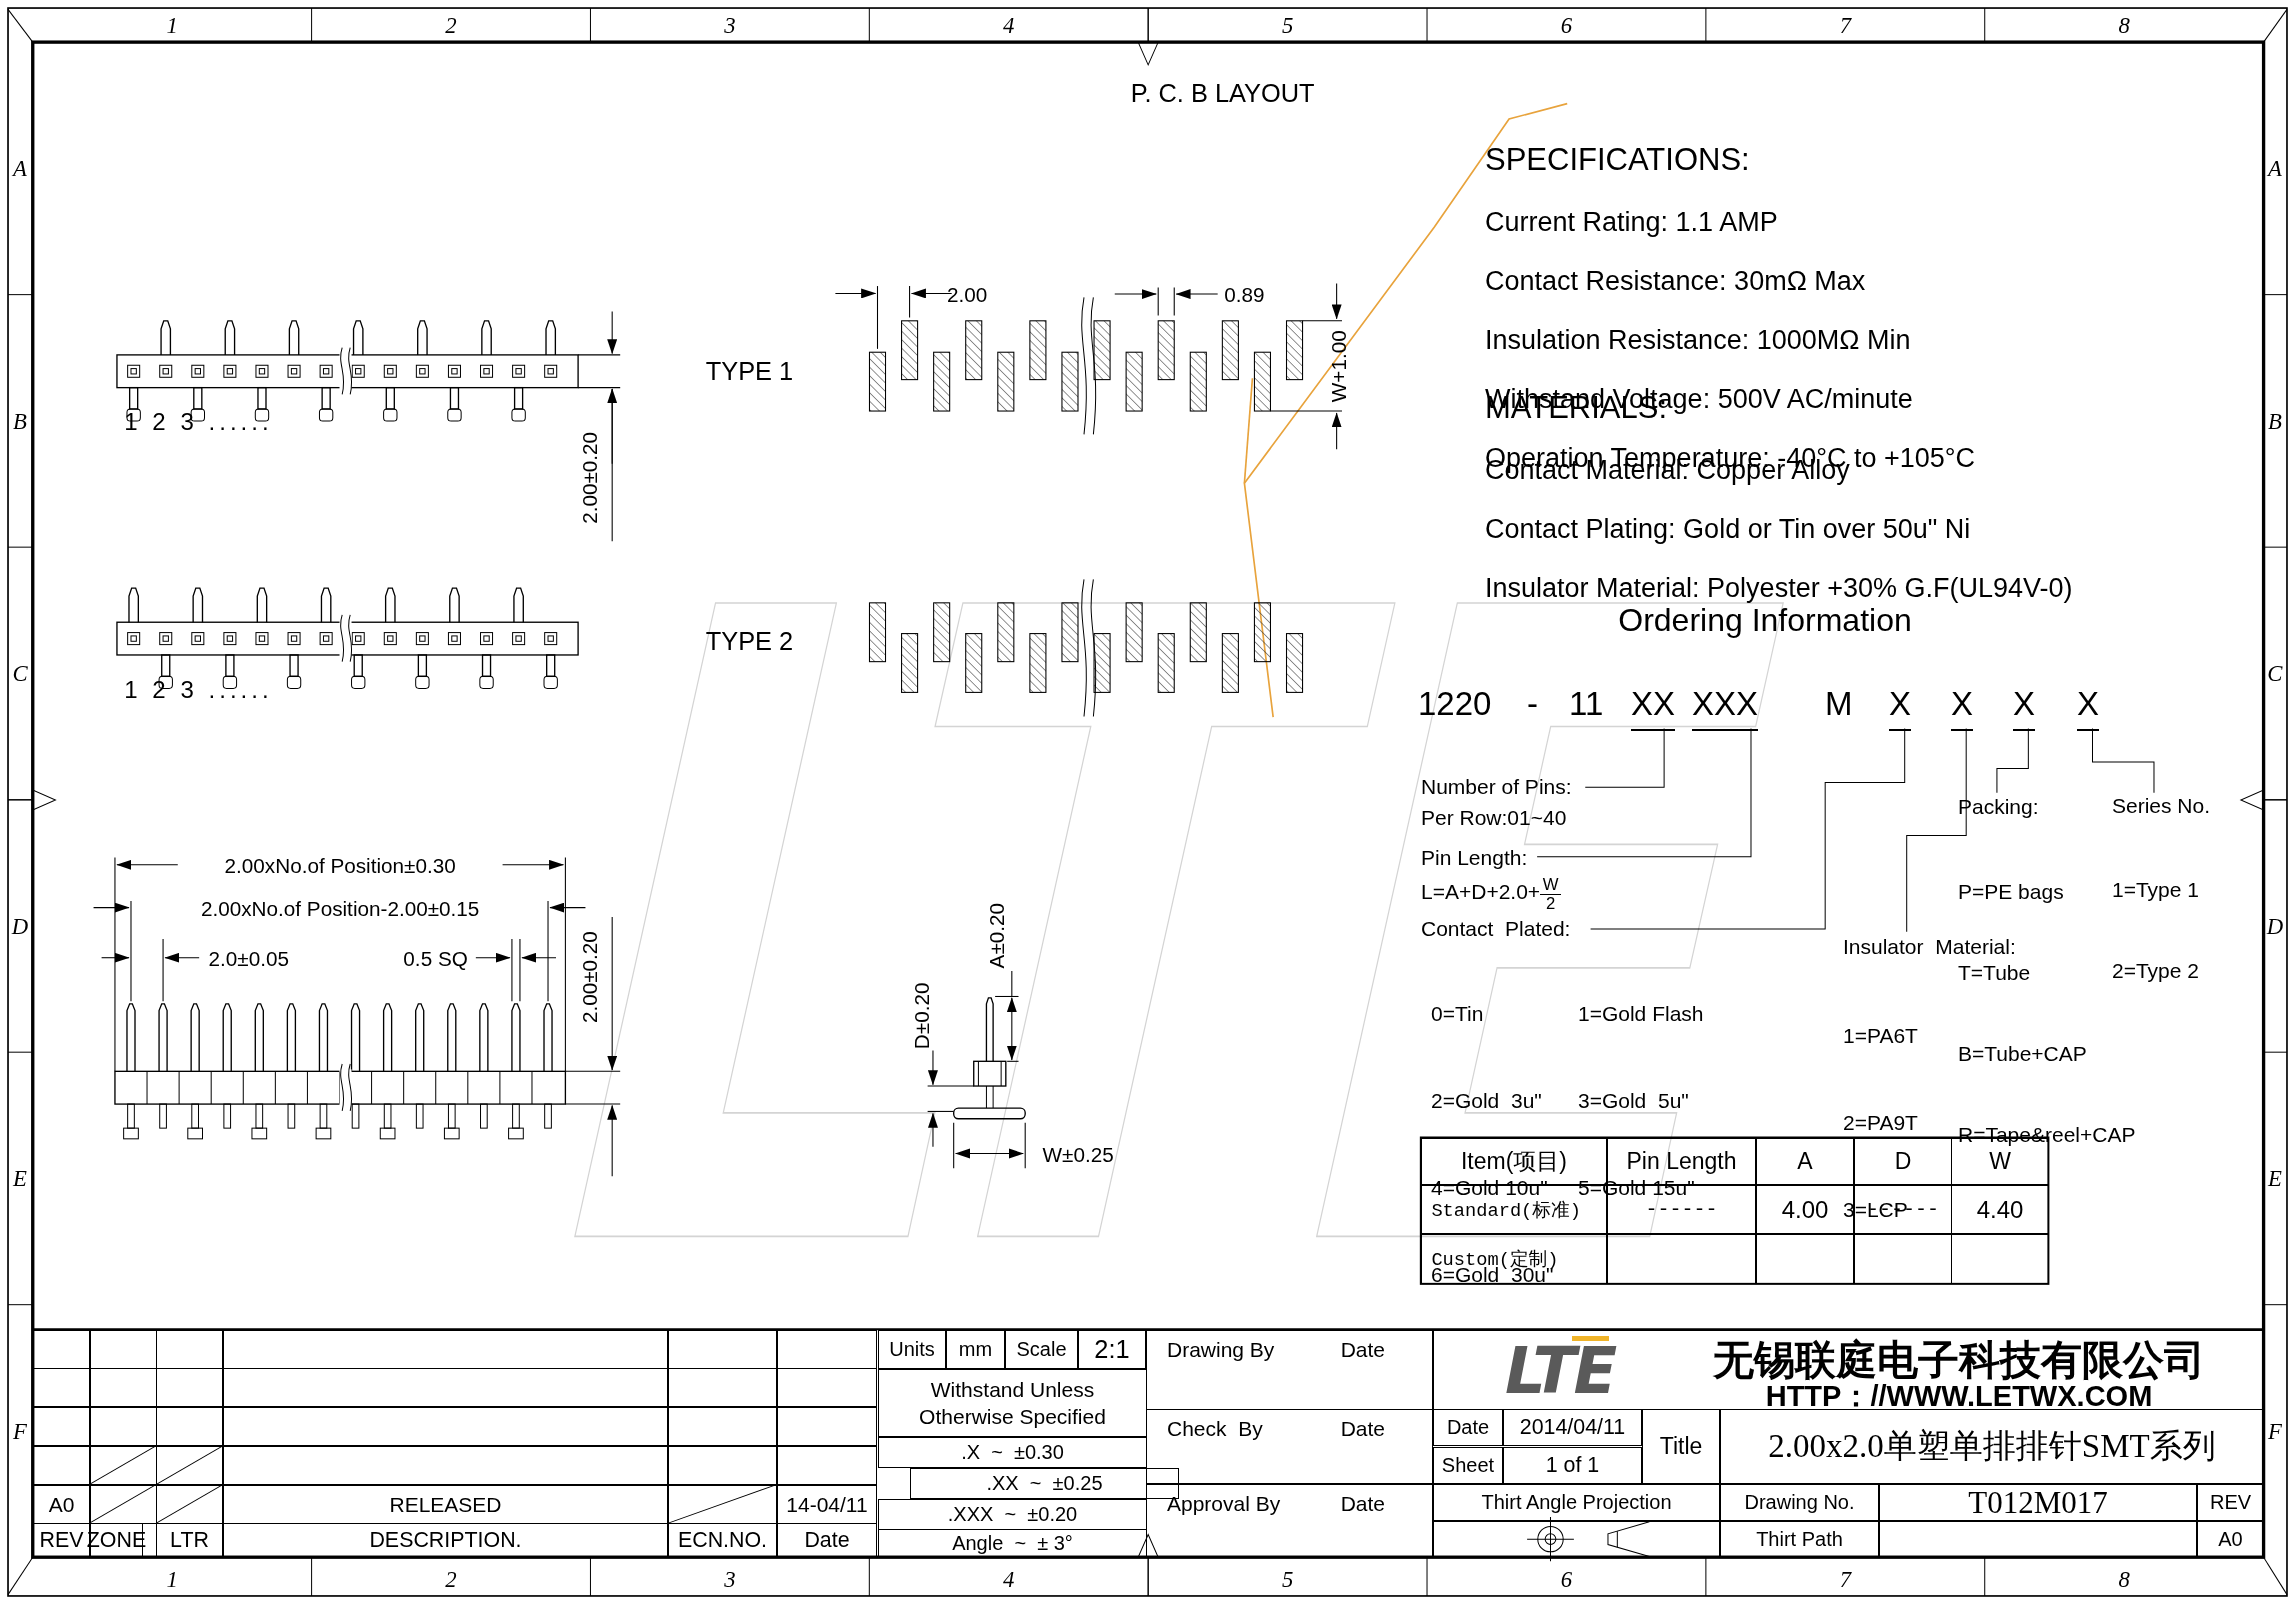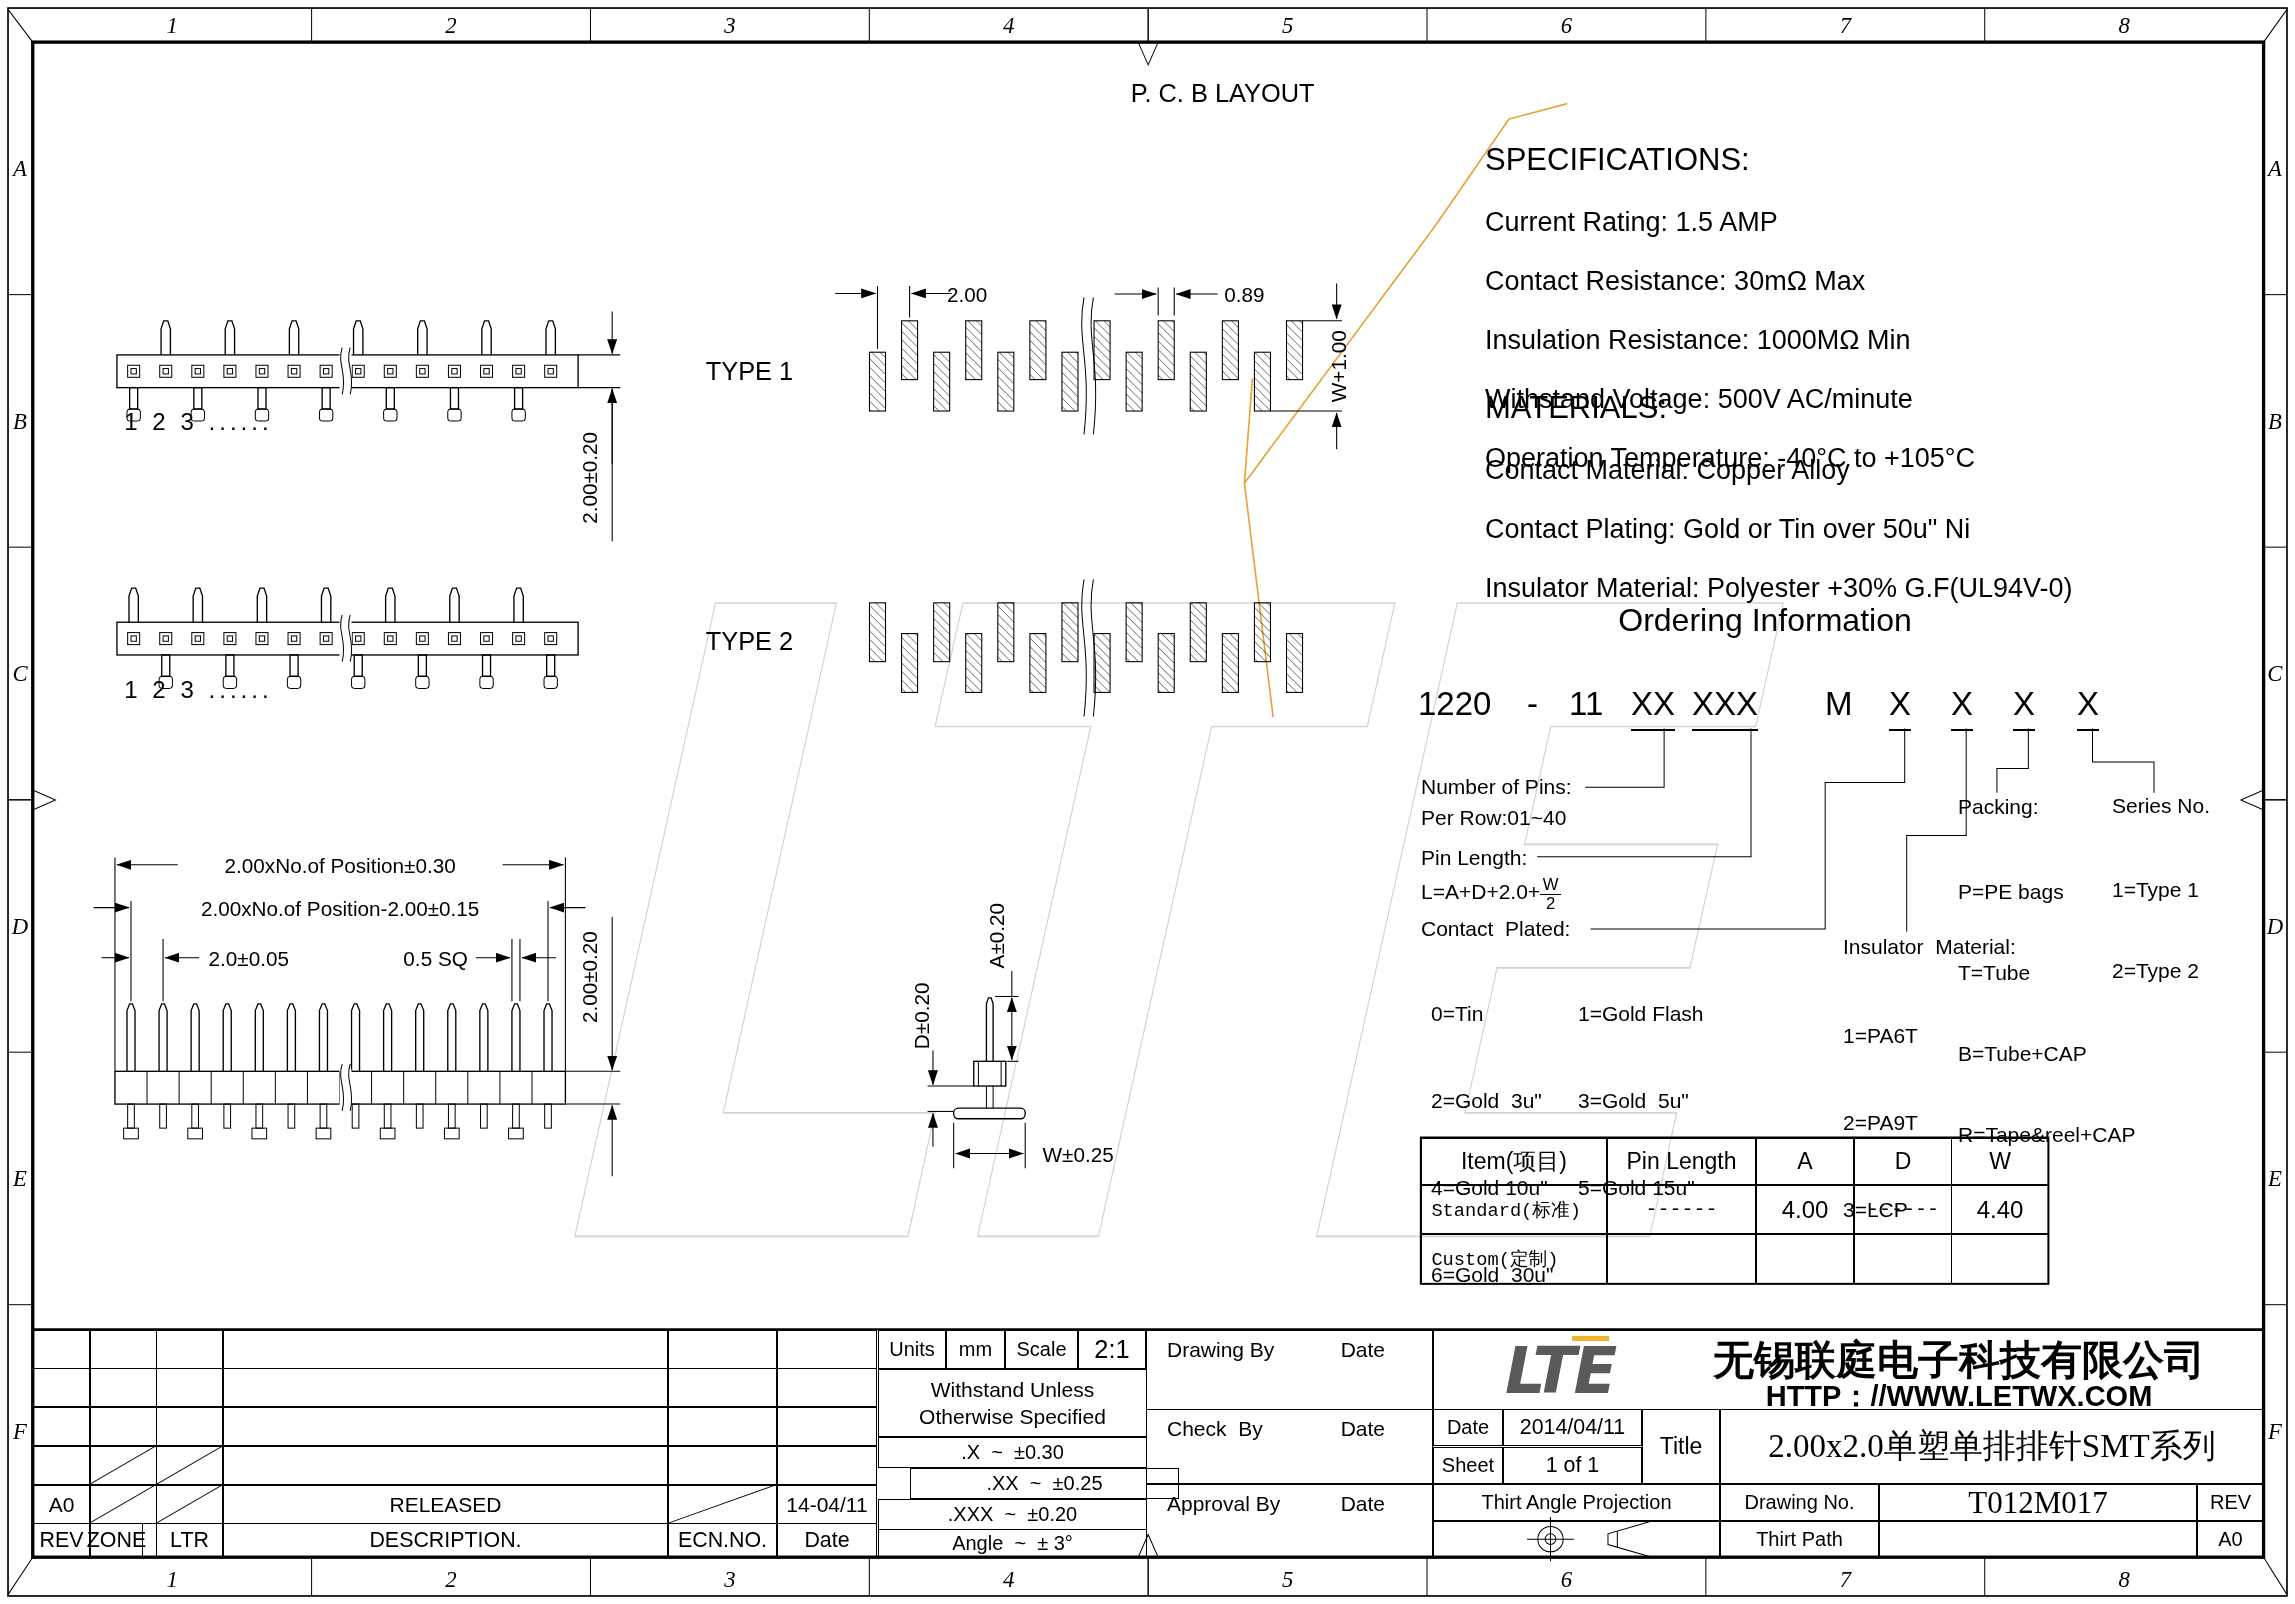--- a/index.html
+++ b/index.html
@@ -457,21 +457,21 @@
     <circle cx="2320" cy="2303" r="8"></circle>
     <line x1="2285" y1="2303" x2="2355" y2="2303"></line>
     <line x1="2320" y1="2270" x2="2320" y2="2336"></line>
     <path d="M2468 2277 L2406 2295 L2406 2311 L2468 2329"></path>
     <line x1="2420" y1="2291" x2="2420" y2="2315"></line>
   </g>
 </svg>
 
 <div class="txt" style="left:1485px;top:118px">
   <div class="spec-title">SPECIFICATIONS:</div>
-  <div class="spec-line">Current Rating: 1.5 AMP</div>
+  <div class="spec-line">Current Rating: 1.1 AMP</div>
   <div class="spec-line">Contact Resistance: 30mΩ Max</div>
   <div class="spec-line">Insulation Resistance: 1000MΩ Min</div>
   <div class="spec-line">Withstand Voltage: 500V AC/minute</div>
   <div class="spec-line">Operation Temperature: -40°C to +105°C</div>
 </div>
 
 <div class="txt" style="left:1485px;top:366px">
   <div class="spec-title">MATERIALS:</div>
   <div class="spec-line">Contact Material: Copper Alloy</div>
   <div class="spec-line">Contact Plating: Gold or Tin over 50u" Ni</div>

